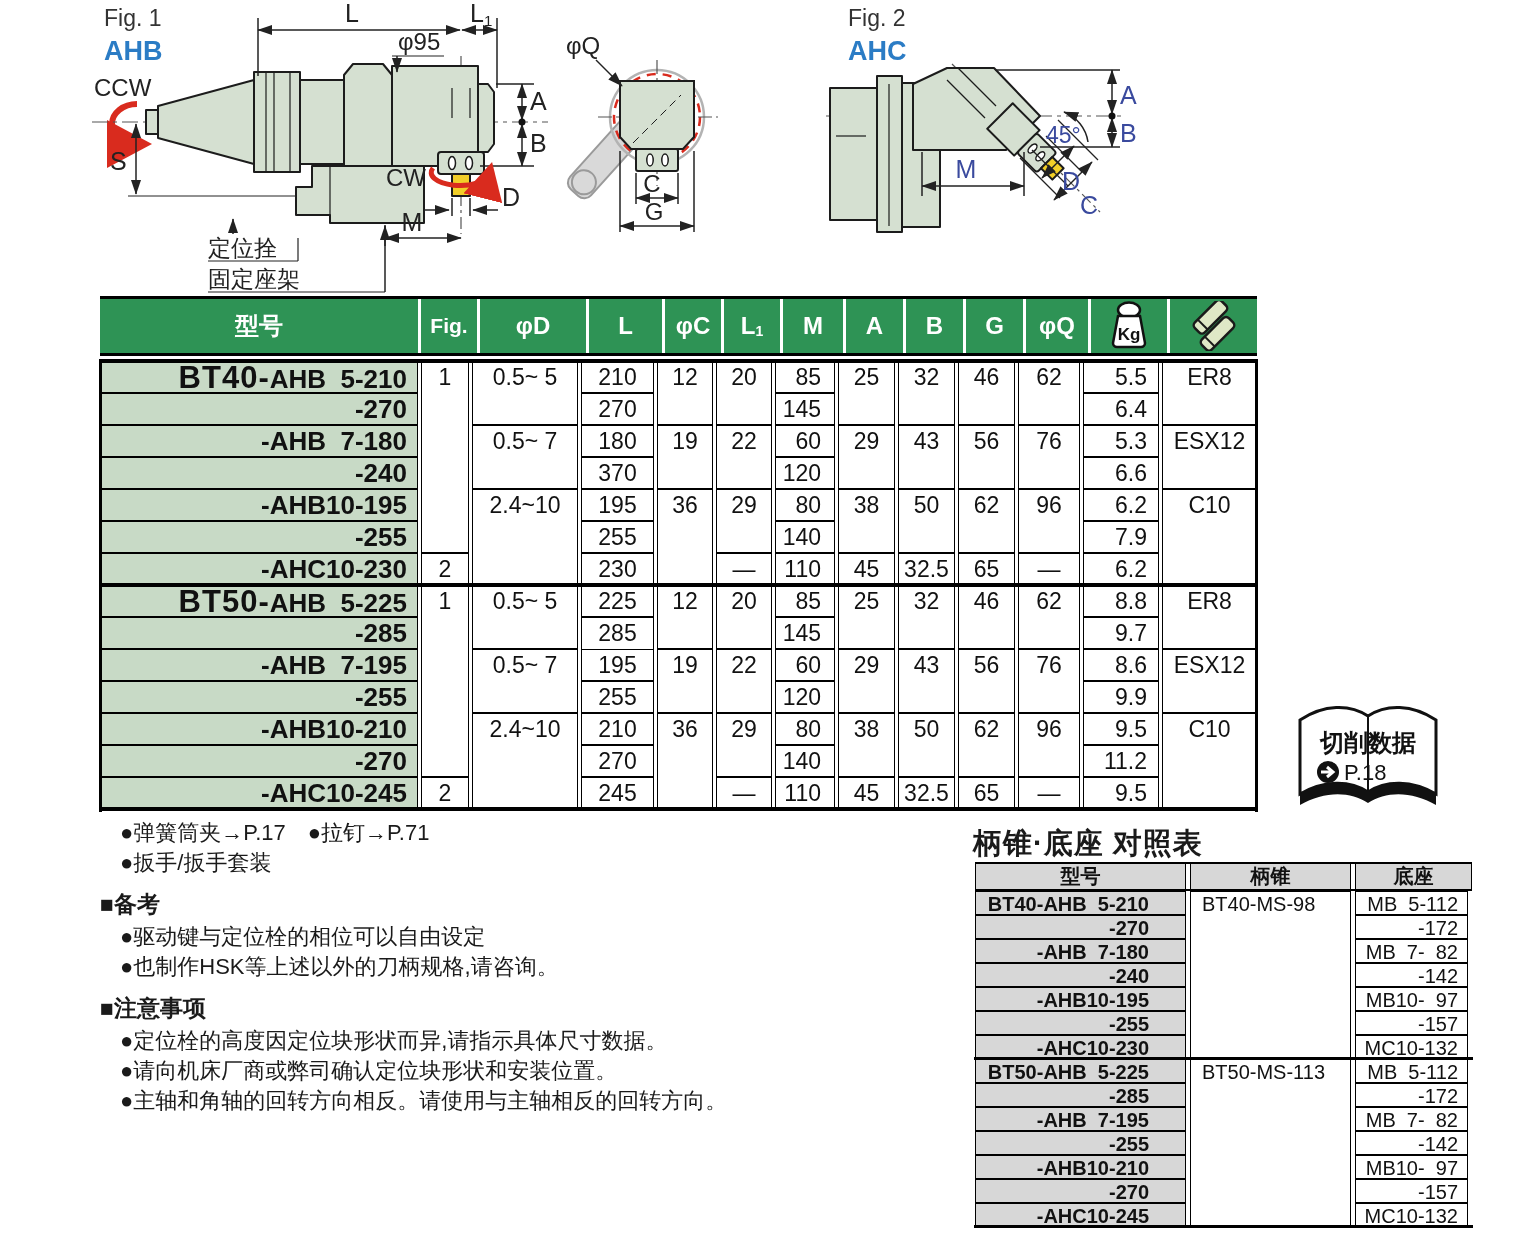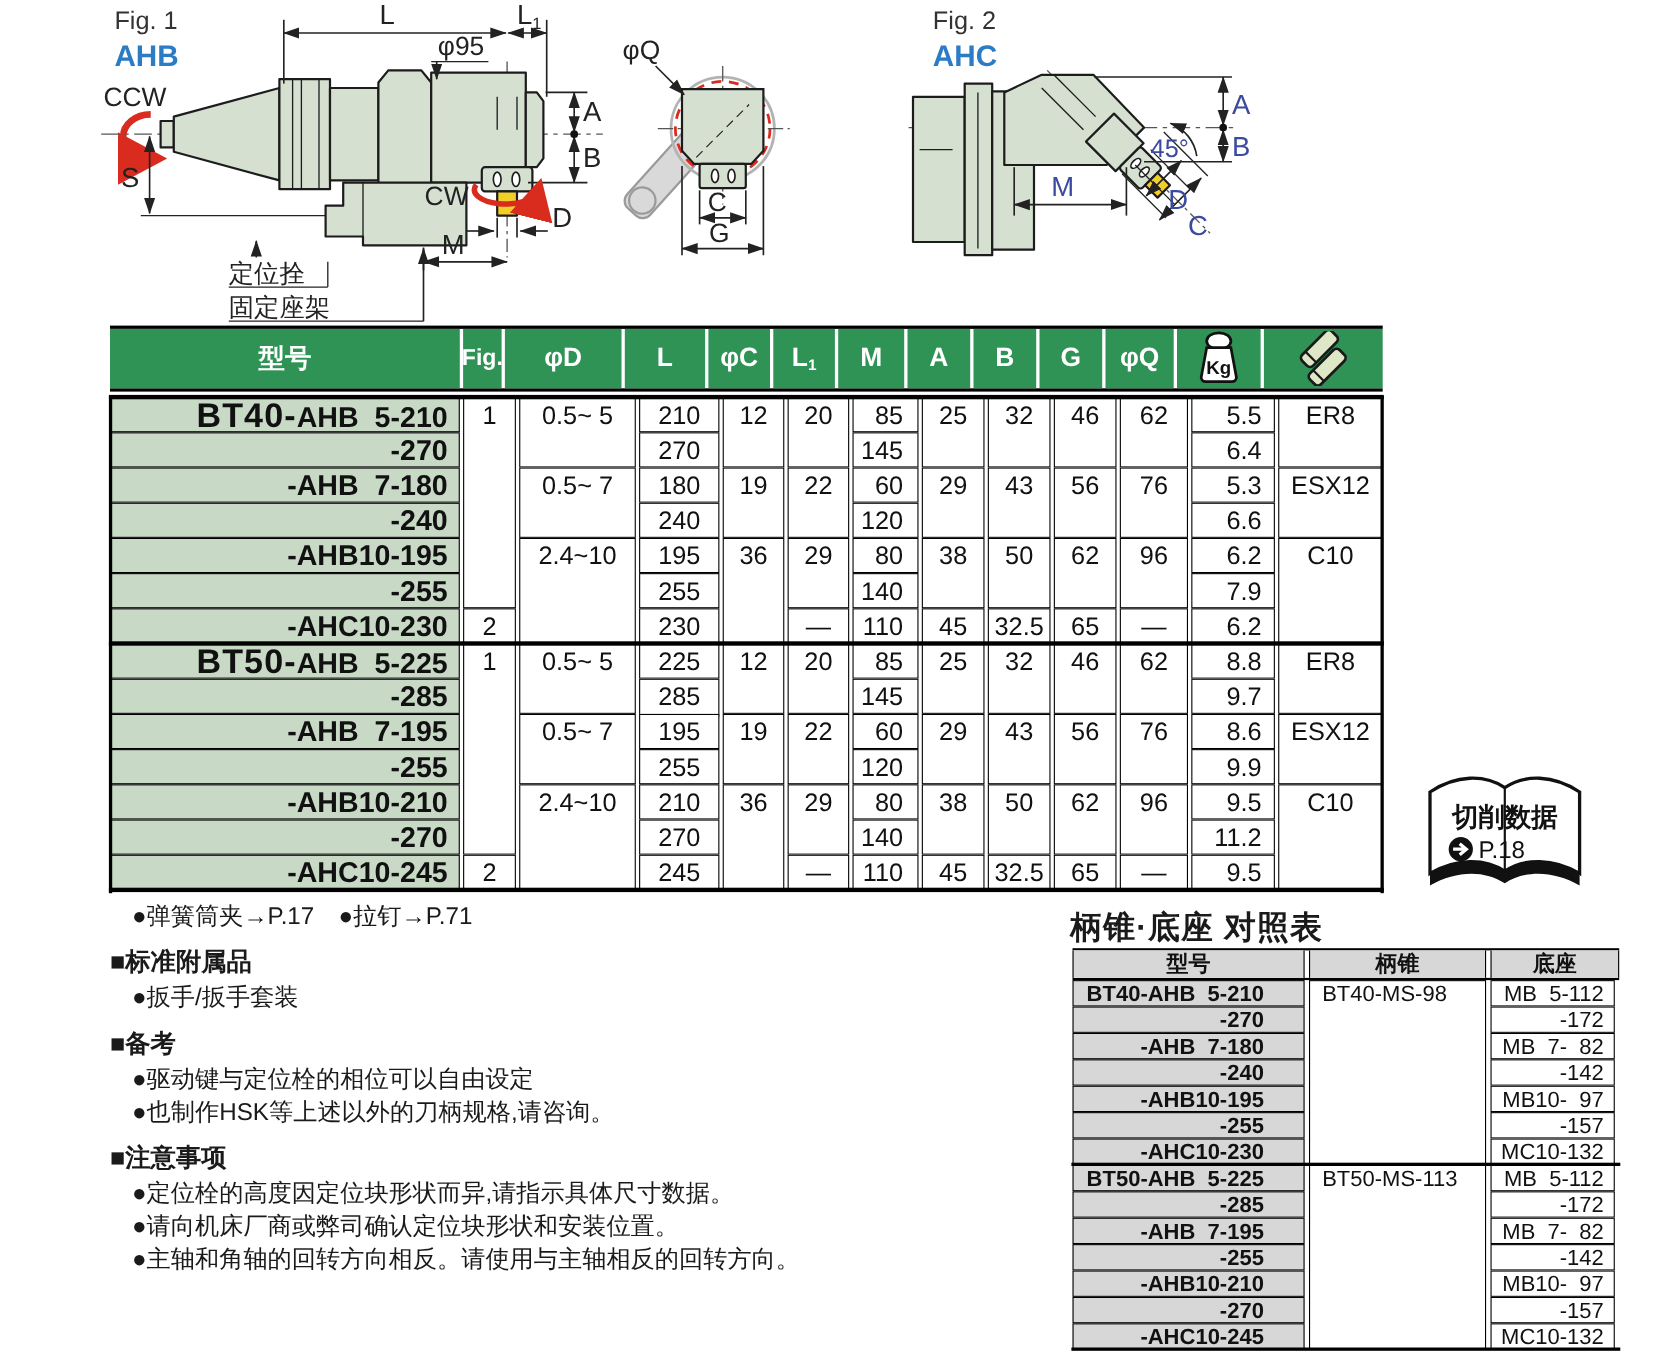--- a/index.html
+++ b/index.html
@@ -212,21 +212,21 @@
       <text x="1080" y="214" font-size="25">C</text>
     </g>
   </g>
 </svg>
 
 <div id="main-table" class="abs">
   <div class="mt-header">
     <div class="hcell" style="width:318px">
         <span>型号</span>
       </div>
-    <div class="hcell" style="width:35px;font-size:21px">
+    <div class="hcell" style="width:56px;font-size:21px">
         <span>Fig.</span>
       </div>
     <div class="hcell" style="width:106px">
         <span>φD</span>
       </div>
     <div class="hcell" style="width:73px">
         <span>L</span>
       </div>
     <div class="hcell" style="width:56px">
         <span>φC</span>
@@ -358,21 +358,21 @@
         <div class="tcell" style="top: 0px; height: 32px;">
           <span>210</span>
         </div>
         <div class="tcell" style="top: 32px; height: 32px;">
           <span>270</span>
         </div>
         <div class="tcell" style="top: 64px; height: 32px;">
           <span>180</span>
         </div>
         <div class="tcell" style="top: 96px; height: 32px;">
-          <span>240</span>
+          <span>370</span>
         </div>
         <div class="tcell" style="top: 128px; height: 32px;">
           <span>195</span>
         </div>
         <div class="tcell" style="top: 160px; height: 32px;">
           <span>255</span>
         </div>
         <div class="tcell" style="top: 192px; height: 32px;">
           <span>230</span>
         </div>
@@ -654,21 +654,20 @@
         </div>
         <div class="tcell" style="top: 352px; height: 96px;">
           <span>C10</span>
         </div>
       </div>
     </div>
 </div>
 
 <div id="notes" class="abs">
   <div class="nitem">●弹簧筒夹→P.17　●拉钉→P.71</div>
-  <div class="ntitle">■标准附属品</div>
   <div class="nitem">●扳手/扳手套装</div>
   <div class="ntitle">■备考</div>
   <div class="nitem">●驱动键与定位栓的相位可以自由设定</div>
   <div class="nitem">●也制作HSK等上述以外的刀柄规格,请咨询。</div>
   <div class="ntitle">■注意事项</div>
   <div class="nitem">●定位栓的高度因定位块形状而异,请指示具体尺寸数据。</div>
   <div class="nitem">●请向机床厂商或弊司确认定位块形状和安装位置。</div>
   <div class="nitem">●主轴和角轴的回转方向相反。请使用与主轴相反的回转方向。</div>
 
 </div>

